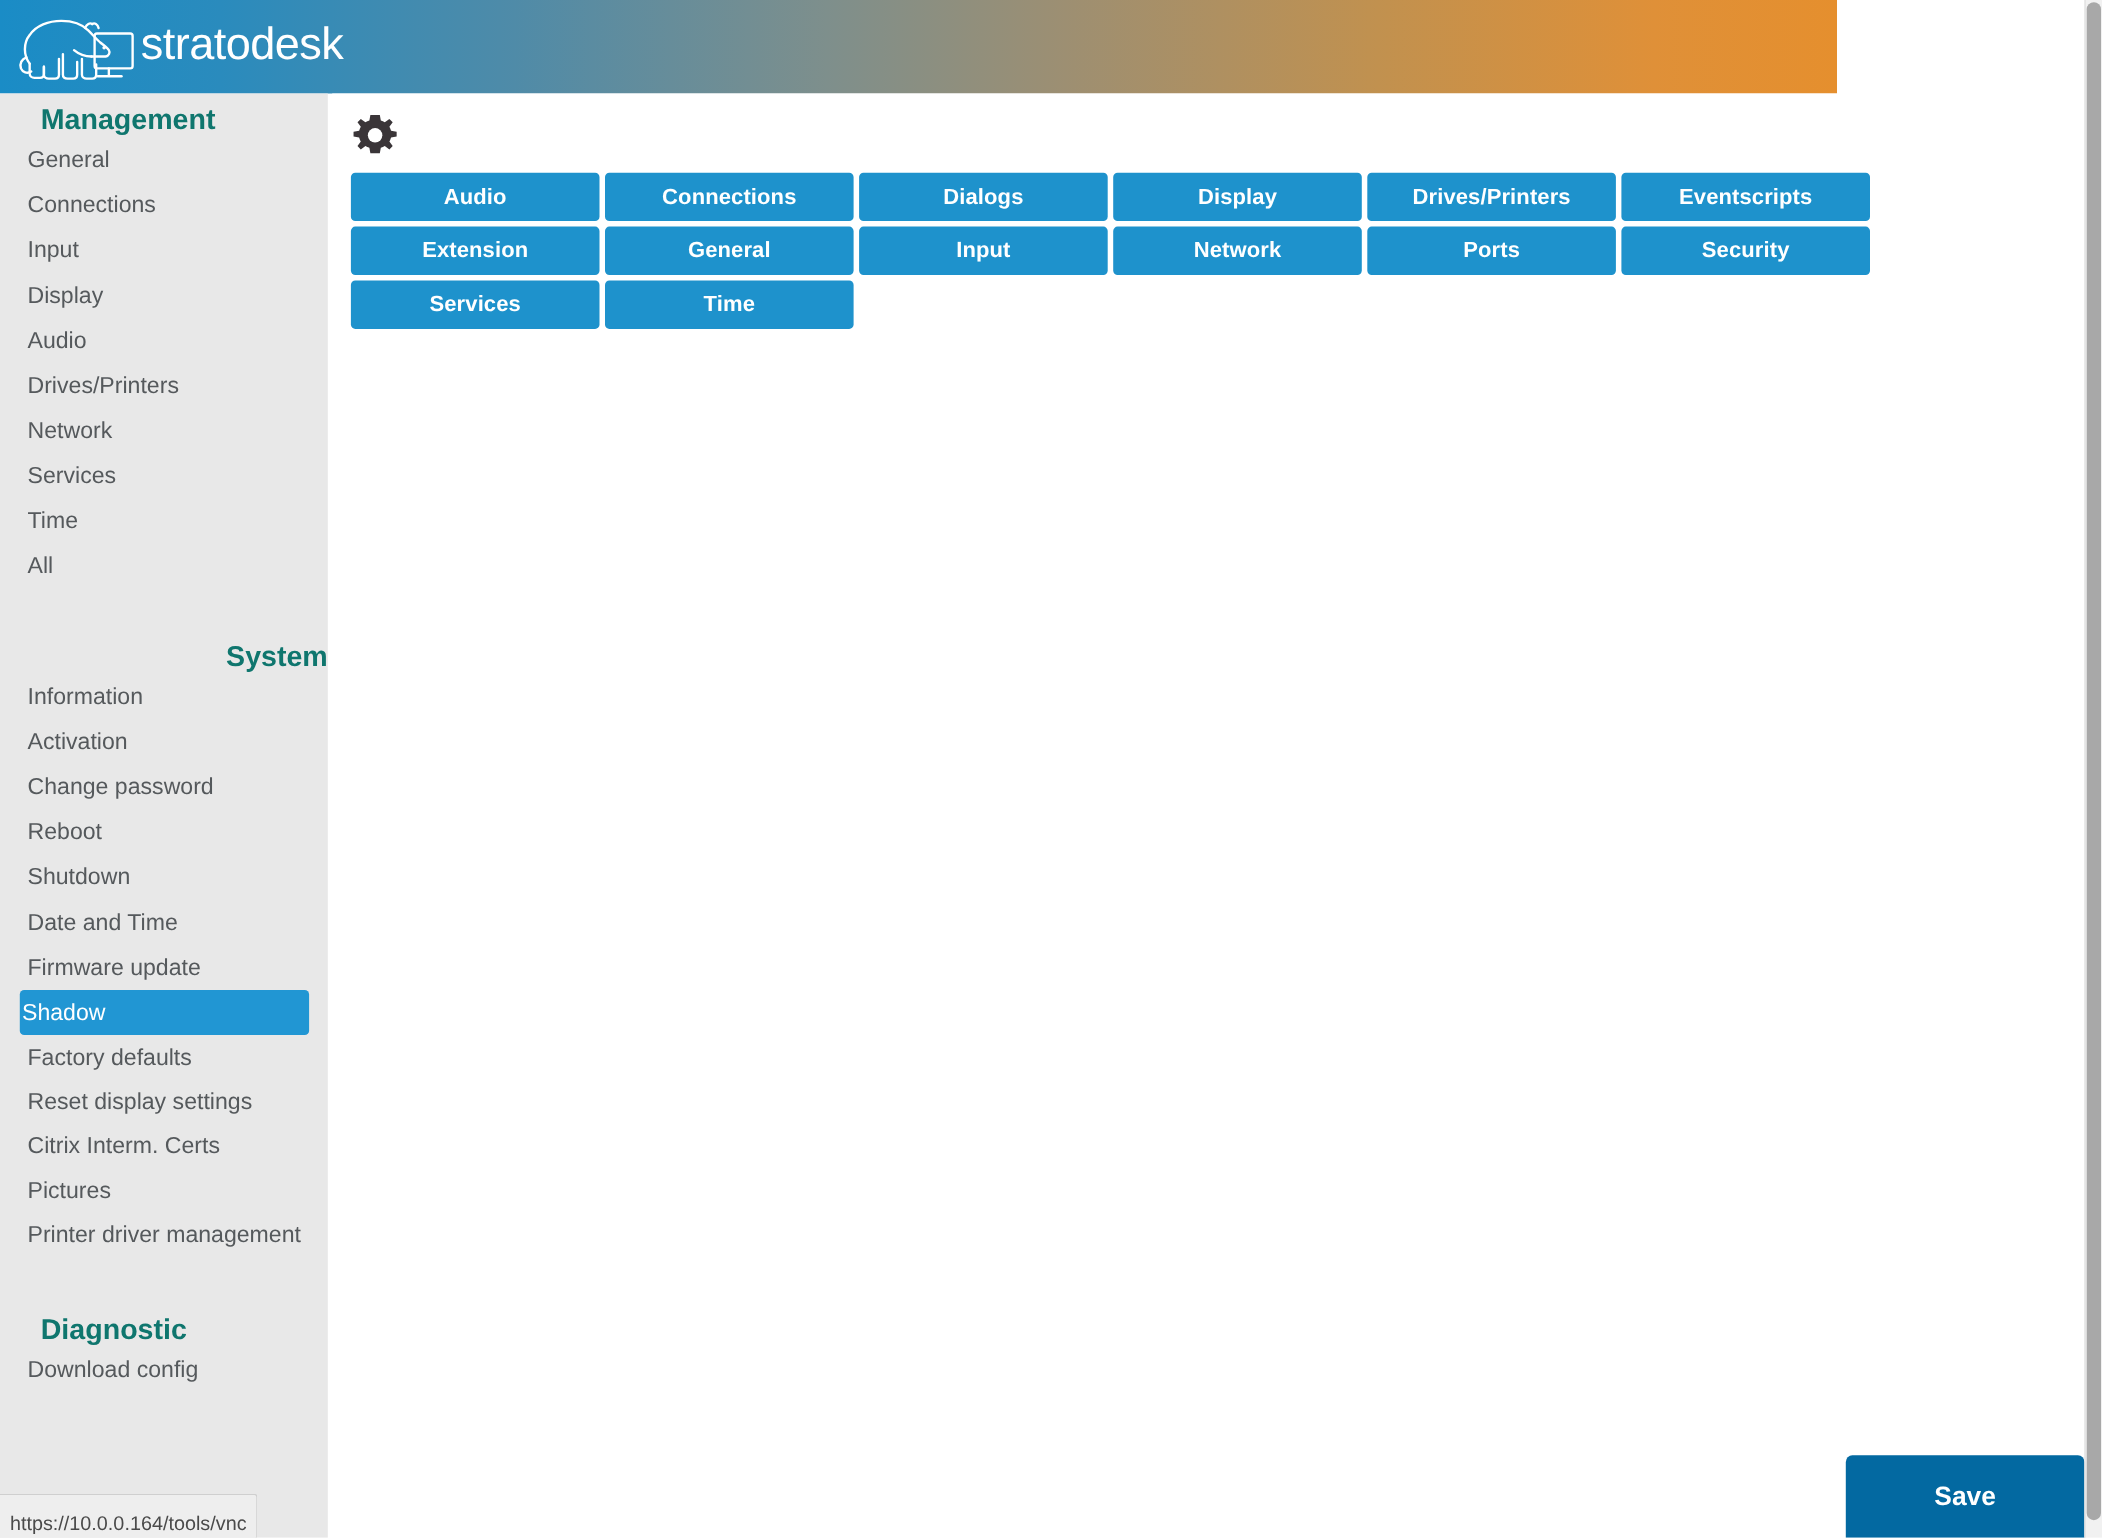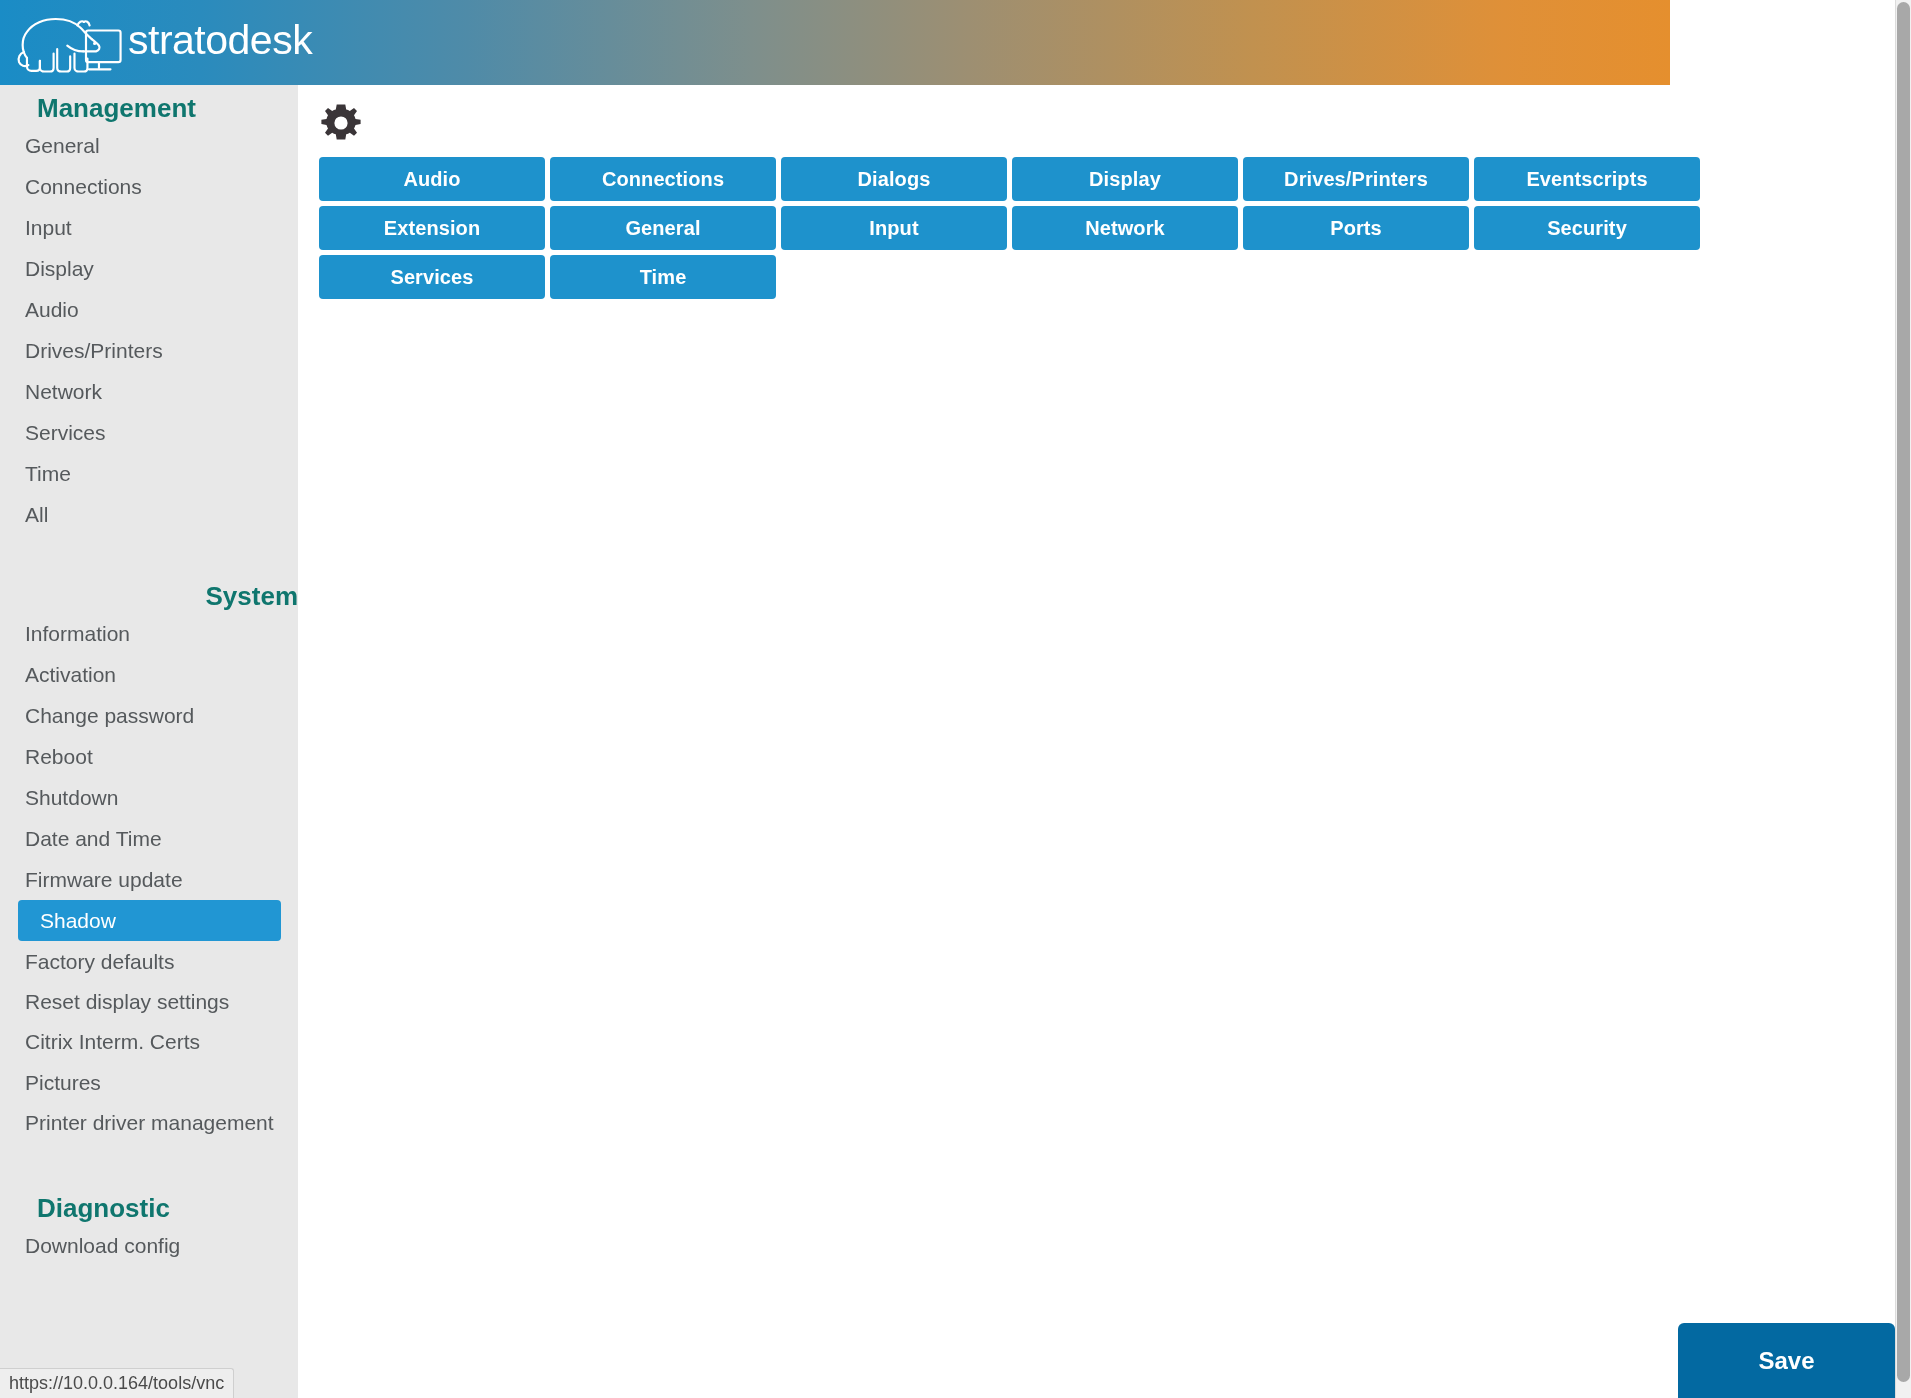--- a/index.html
+++ b/index.html
@@ -83,21 +83,21 @@
     line-height: 27px;
     padding: 7px 0 7px 25px;
     margin: 0 18px 0 0;
     border-radius: 4px;
     white-space: normal;
   }
   .nav-item.active {
     background: #2196d3;
     color: #ffffff;
     margin-left: 18px;
-    padding-left: 22px;
+    padding-left: 2px;
     margin-right: 17px;
   }
   .nav-item.two-line { line-height: 26px; }
 
   
   #content {
     position: absolute;
     left: 302px; top: 85px;
     width: 1593px;
     height: 1313px;
@@ -149,22 +149,22 @@
     font-size: 24px;
     font-weight: bold;
     cursor: pointer;
   }
 
   
   #status-bar {
     position: absolute;
     left: 0;
     bottom: 0;
-    height: 30px;
-    padding: 0 9px;
+    height: 40px;
+    padding: 12px 9px;
     background: #eeeeee;
     border-top: 1px solid #cfcfcf;
     border-right: 1px solid #cfcfcf;
     color: #4a4a4a;
     font-size: 18px;
     line-height: 29px;
     white-space: nowrap;
     border-radius: 0 3px 0 0;
   }
 

